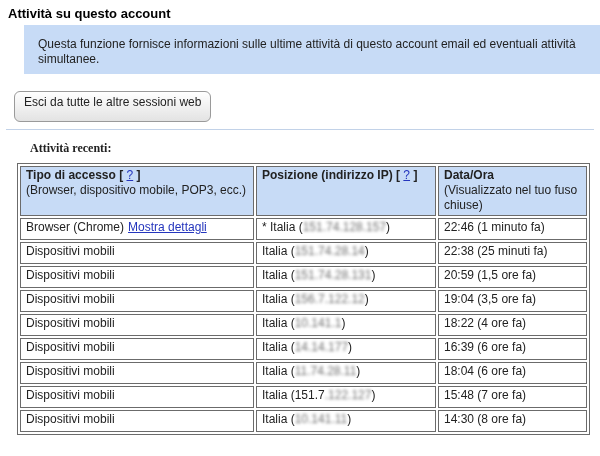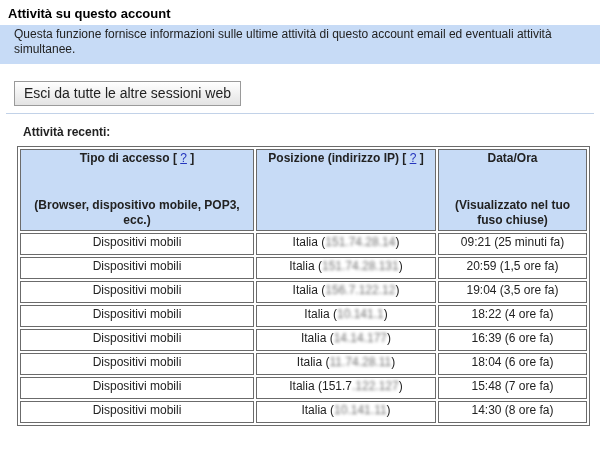--- a/index.html
+++ b/index.html
@@ -2,44 +2,44 @@
 <html><head>
 <meta charset="utf-8">
 <style>
   html,body{margin:0;padding:0;}
   body{
     width:600px;height:456px;overflow:hidden;background:#ffffff;
     font-family:"Liberation Sans",sans-serif;font-size:12px;color:#222;
   }
   a{color:#2435bd;text-decoration:underline;cursor:pointer;}
   .page-title{font-size:13px;font-weight:bold;color:#000;margin:0;padding:6px 8px 4px;}
-  .banner{background:#c7dbf6;padding:2px 14px 7px;line-height:15px;}
+  .banner{background:#c7dbf6;padding:12px 14px 7px;line-height:15px;margin-left:24px;}
   .banner-link-row{line-height:15px;}
   .note-wrap{padding:8px 14px 0;}
   .note{margin:0;width:560px;line-height:14px;}
   .signout-btn{
-    margin:9px 0 0;font-family:"Liberation Sans",sans-serif;font-size:14px;color:#222;
-    background:linear-gradient(#ffffff,#e3e3e3);border:1px solid #9a9a9a;border-radius:0;
-    padding:3px 9px 4px;cursor:pointer;
+    margin:9px 0 0;font-family:"Liberation Sans",sans-serif;font-size:12px;color:#222;
+    background:linear-gradient(#ffffff,#e3e3e3);border:1px solid #9a9a9a;border-radius:6px;
+    padding:3px 9px 12px;cursor:pointer;
   }
   .divider{border:none;border-top:1px solid #c2d2e8;margin:7px 6px;}
-  .recent-label{font-weight:bold;margin:11px 0 7px 23px;}
+  .recent-label{font-weight:bold;margin:11px 0 7px 30px;font-family:Liberation Serif, serif;}
   table.activity{
     margin-left:17px;width:573px;background:#fff;
     border-collapse:separate;border-spacing:2px;border:1px solid #6b6b6b;
   }
   table.activity th,table.activity td{
-    border:1px solid #6b6b6b;padding:1px 5px 2px;text-align:center;vertical-align:top;
+    border:1px solid #6b6b6b;padding:1px 5px 2px;text-align:left;vertical-align:top;
     font-weight:normal;line-height:15px;
   }
   table.activity th{background:#c7dbf6;}
   .col-access{width:222px;}
   .col-location{width:168px;}
   .hdr-title{font-weight:bold;}
-  .hdr-sub{font-weight:bold;margin-top:32px;}
+  .hdr-sub{font-weight:normal;}
   .nowrap{white-space:nowrap;margin-left:39px;}
   td{height:17px;}
   .ip-blur{filter:blur(1.7px);opacity:.7;color:#333;}
   .details-link{margin-left:4px;}
 </style>
 </head>
 <body>
 
 <h1 class="page-title">Attività su questo account</h1>
 
@@ -65,23 +65,28 @@
     <th class="col-location nowrap">
       <span class="hdr-title">Posizione (indirizzo IP)</span><span class="hdr-title"> [</span> <a>?</a> <span class="hdr-title">]</span>
     </th>
     <th>
       <span class="hdr-title">Data/Ora</span>
       <div class="hdr-sub">(Visualizzato nel tuo fuso chiuse)</div>
     </th>
   </tr>
 
   <tr>
+    <td><span>Browser (Chrome)</span><a class="details-link">Mostra dettagli</a></td>
+    <td><span>* Italia (</span><span class="ip-blur">151.74.128.157</span><span>)</span></td>
+    <td>22:46 (1 minuto fa)</td>
+  </tr>
+  <tr>
     <td>Dispositivi mobili</td>
     <td><span>Italia (</span><span class="ip-blur">151.74.28.14</span><span>)</span></td>
-    <td>09:21 (25 minuti fa)</td>
+    <td>22:38 (25 minuti fa)</td>
   </tr>
   <tr>
     <td>Dispositivi mobili</td>
     <td><span>Italia (</span><span class="ip-blur">151.74.28.131</span><span>)</span></td>
     <td>20:59 (1,5 ore fa)</td>
   </tr>
   <tr>
     <td>Dispositivi mobili</td>
     <td><span>Italia (</span><span class="ip-blur">156.7.122.12</span><span>)</span></td>
     <td>19:04 (3,5 ore fa)</td>

